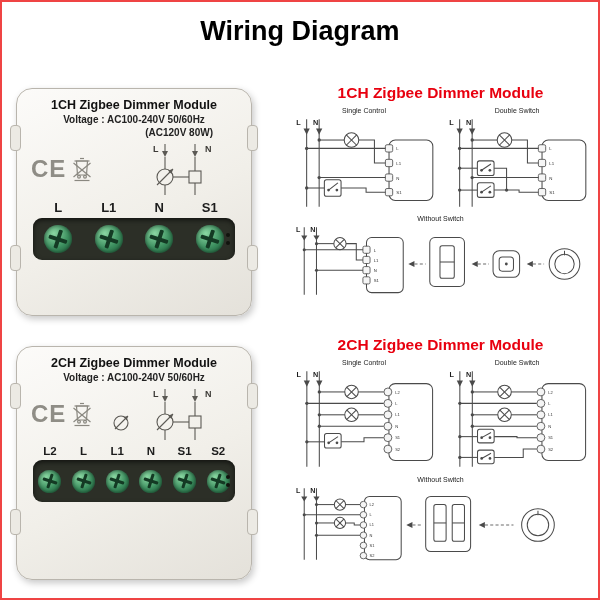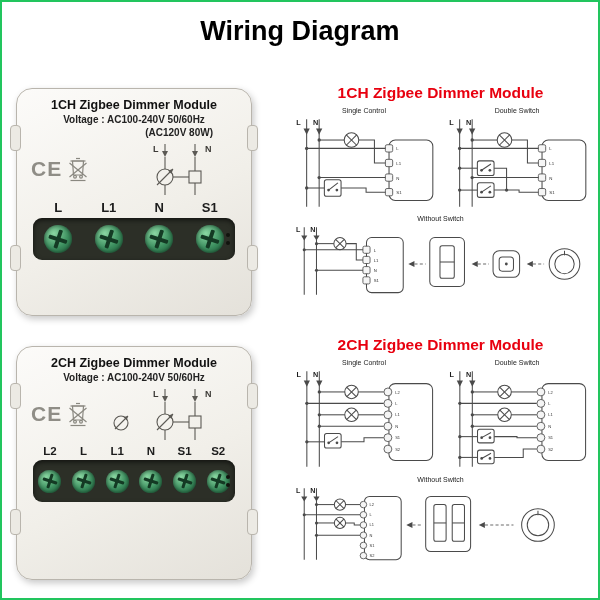--- a/index.html
+++ b/index.html
@@ -1,36 +1,36 @@
 <!DOCTYPE html>
 <html><head>
 <meta charset="utf-8">
 <title>Wiring Diagram</title>
 <style>
   html,body{margin:0;padding:0;width:600px;height:600px;background:#fff;
     font-family:"Liberation Sans",sans-serif;}
   .canvas{position:absolute;left:0;top:0;width:600px;height:600px;
-    border:2px solid #22c55e;box-sizing:border-box;overflow:hidden;background:#fff;}
+    border:2px solid #ef4444;box-sizing:border-box;overflow:hidden;background:#fff;}
   .page-title{margin:14px 0 0;text-align:center;font-size:27px;font-weight:700;color:#000;}
 
   
   .module{position:absolute;left:14px;width:234px;
     background:linear-gradient(155deg,#fcfbf9 0%,#f1efe9 55%,#e4e1da 100%);
     border:1px solid #b9b5ad;border-radius:16px;box-shadow:2px 3px 7px rgba(0,0,0,.22);}
   .module.m1{top:86px;height:226px;}
   .module.m2{top:344px;height:232px;}
   .mtab{position:absolute;width:9px;height:24px;background:#eceae4;
     border:1px solid #b9b5ad;border-radius:4px;}
   .mtab.tl{left:-7px;top:36px}.mtab.bl{left:-7px;bottom:44px}
   .mtab.tr{right:-7px;top:36px}.mtab.br{right:-7px;bottom:44px}
   .mod-name{margin-top:9px;text-align:center;font-size:12.5px;font-weight:700;color:#111;}
   .mod-line{margin-top:2px;text-align:center;font-size:10px;font-weight:700;color:#222;}
   .mod-line.alt{text-align:right;padding-right:38px;}
   .mid{display:flex;align-items:center;gap:6px;padding:2px 14px 0;height:58px;}
-  .ce{font-size:21px;font-weight:700;color:#8f8d86;letter-spacing:1px;}
+  .ce{font-size:24px;font-weight:700;color:#8f8d86;letter-spacing:1px;}
   .sch{margin-left:auto;}
   .sch .sw{stroke:#5b5954;stroke-width:1.1;fill:none}
   .sch .sd{fill:#5b5954}
   .sch text{font:700 9px "Liberation Sans",sans-serif;fill:#3c3a36}
   .bin .bw{stroke:#8a8880;stroke-width:1.2;fill:none}
   .tlabels{display:flex;margin:2px 16px 0;}
   .tlabels span{flex:1;text-align:center;font-weight:700;color:#1c1c1c;}
   .m1 .tlabels span{font-size:13px}
   .m2 .tlabels span{font-size:11.5px}
   .strip{position:relative;display:flex;align-items:center;margin:3px 16px 0;height:42px;

